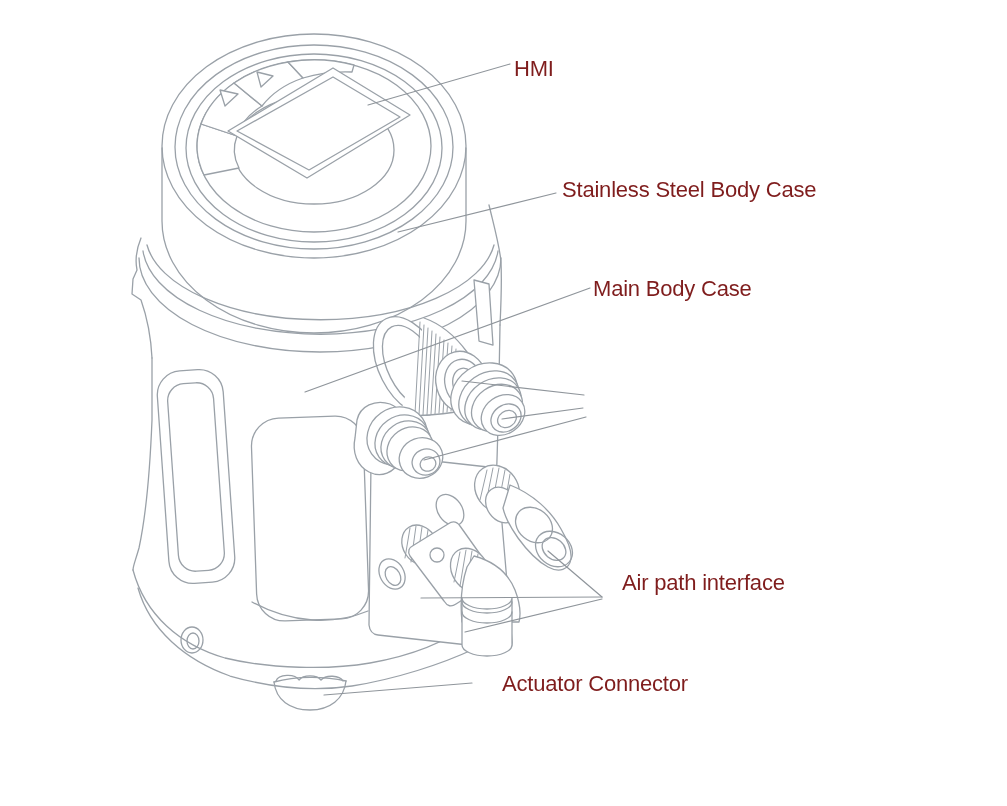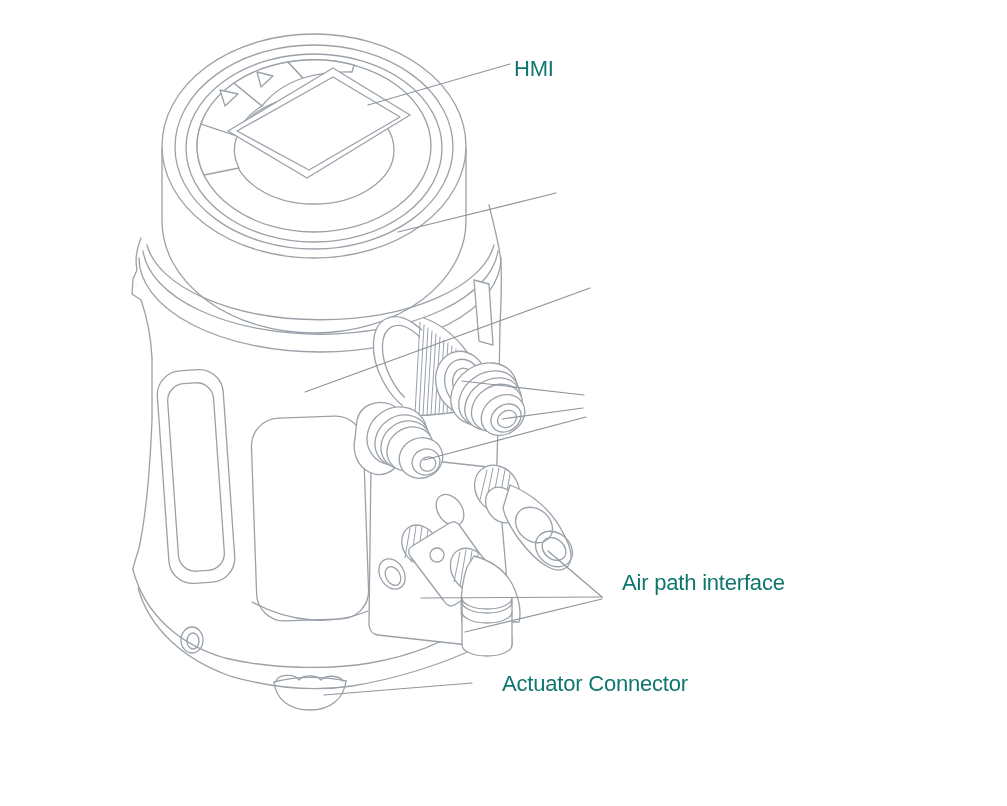--- a/index.html
+++ b/index.html
@@ -10,21 +10,21 @@
     overflow:hidden;
     font-family:"Liberation Sans", sans-serif;
   }
   .stage svg{position:absolute;left:0;top:0;}
   .callout-label{
     position:absolute;
     transform:translateY(-50%);
     white-space:nowrap;
     font-size:22px;
     letter-spacing:-0.2px;
-    color:#0f766e;
+    color:#7f1d1d;
     font-weight:400;
   }
   .lbl-hmi{left:514px;top:69px;}
   .lbl-stainless{left:562px;top:190px;}
   .lbl-mainbody{left:593px;top:289px;}
   .lbl-electrical{left:607px;top:407px;}
   .lbl-airpath{left:622px;top:583px;}
   .lbl-actuator{left:502px;top:684px;}
 </style>
 </head>
@@ -160,16 +160,18 @@
       <path d="M502,419 L583,408"></path>
       <path d="M424,460 L586,417"></path>
       <path d="M548,551 L602,597"></path>
       <path d="M421,598 L602,597"></path>
       <path d="M465,632 L602,599"></path>
       <path d="M324,695 L472,683"></path>
     </g>
   </svg>
 
   <span class="callout-label lbl-hmi">HMI</span>
+  <span class="callout-label lbl-stainless">Stainless Steel Body Case</span>
+  <span class="callout-label lbl-mainbody">Main Body Case</span>
   <span class="callout-label lbl-actuator">Actuator Connector</span>
   <span class="callout-label lbl-airpath">Air path interface</span>
 
 </div>
 
 </body></html>

